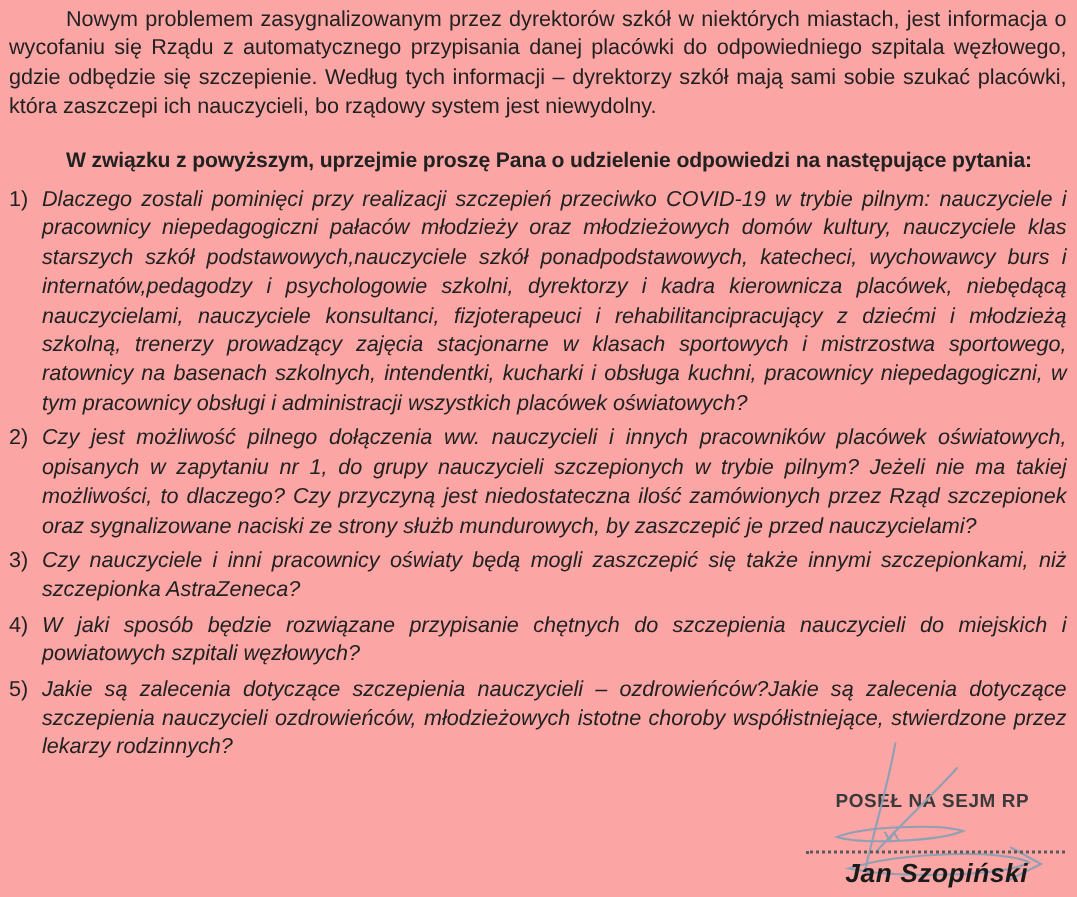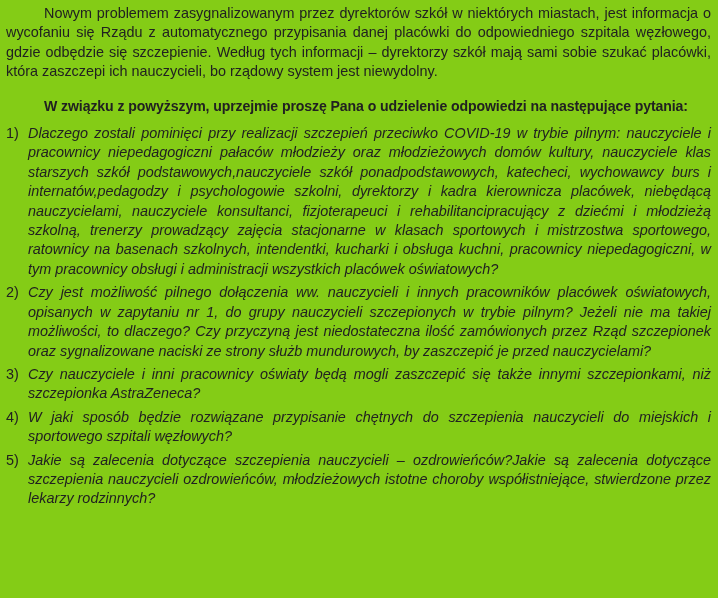--- a/index.html
+++ b/index.html
@@ -1,20 +1,20 @@
 <!DOCTYPE html>
 <html lang="pl"><head>
 <meta charset="utf-8">
 <style>
   html, body { margin: 0; padding: 0; background: #ffffff; }
   .page {
     position: relative;
     width: 718px;
     height: 598px;
-    background: #84cc16;
+    background: #fca5a5;
     overflow: hidden;
     font-family: "Liberation Sans", sans-serif;
     color: #212121;
   }
   .content {
     padding: 4px 7px 0 6px;
     font-size: 14.4px;
     line-height: 19.4px;
     text-align: justify;
   }
@@ -111,22 +111,40 @@
       <div class="q">
         <span class="q-num">2)</span>
         <span class="q-text">Czy jest możliwość pilnego dołączenia ww. nauczycieli i innych pracowników placówek oświatowych, opisanych w zapytaniu nr 1, do grupy nauczycieli szczepionych w trybie pilnym? Jeżeli nie ma takiej możliwości, to dlaczego? Czy przyczyną jest niedostateczna ilość zamówionych przez Rząd szczepionek oraz sygnalizowane naciski ze strony służb mundurowych, by zaszczepić je przed nauczycielami?</span>
       </div>
       <div class="q">
         <span class="q-num">3)</span>
         <span class="q-text">Czy nauczyciele i inni pracownicy oświaty będą mogli zaszczepić się także innymi szczepionkami, niż szczepionka AstraZeneca?</span>
       </div>
       <div class="q">
         <span class="q-num">4)</span>
-        <span class="q-text">W jaki sposób będzie rozwiązane przypisanie chętnych do szczepienia nauczycieli do miejskich i sportowego szpitali węzłowych?</span>
+        <span class="q-text">W jaki sposób będzie rozwiązane przypisanie chętnych do szczepienia nauczycieli do miejskich i powiatowych szpitali węzłowych?</span>
       </div>
       <div class="q">
         <span class="q-num">5)</span>
         <span class="q-text">Jakie są zalecenia dotyczące szczepienia nauczycieli – ozdrowieńców?Jakie są zalecenia dotyczące szczepienia nauczycieli ozdrowieńców, młodzieżowych istotne choroby współistniejące, stwierdzone przez lekarzy rodzinnych?</span>
       </div>
     </div>
   </div>
 
+  <div class="signature">
+    <span class="sig-title">POSEŁ NA SEJM RP</span>
+
+    <svg class="sig-scribble" viewBox="0 0 186 102" xmlns="http://www.w3.org/2000/svg">
+      <g fill="none" stroke-width="1.4" stroke-linecap="round" stroke="#8fa0b5">
+        <path d="M 67,0 C 63,24 53,58 47,84"></path>
+        <path d="M 108,17 C 93,34 68,57 54,73"></path>
+        <path d="M 28,63 C 45,56 96,54 112,59 C 96,66 44,68 28,63 Z"></path>
+        <path d="M 60,60 l 3,5 l 3,-5 l 3,5"></path>
+        <path d="M 36,84 C 70,73 140,71 156,80 C 140,89 70,91 36,84 Z"></path>
+        <path d="M 144,70 L 164,81 L 142,92"></path>
+      </g>
+    </svg>
+
+    <div class="sig-dotted"></div>
+
+    <span class="sig-name">Jan Szopiński</span>
+  </div>
 </div>
 
 </body></html>

